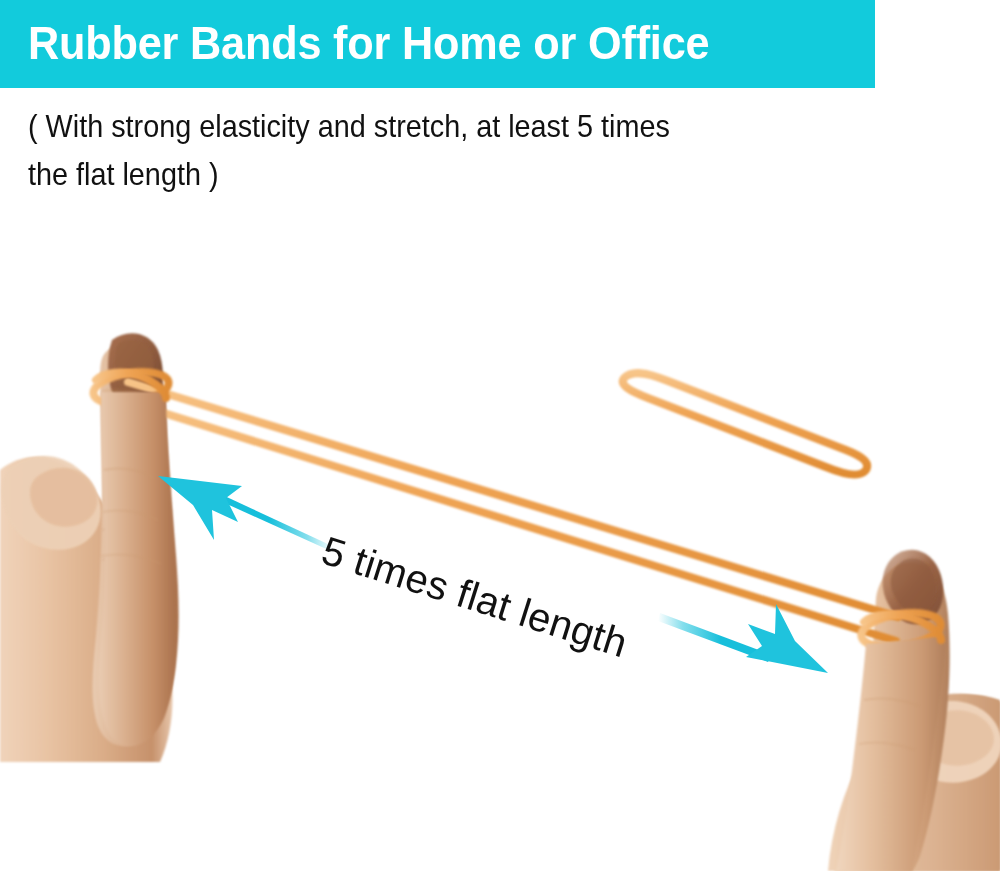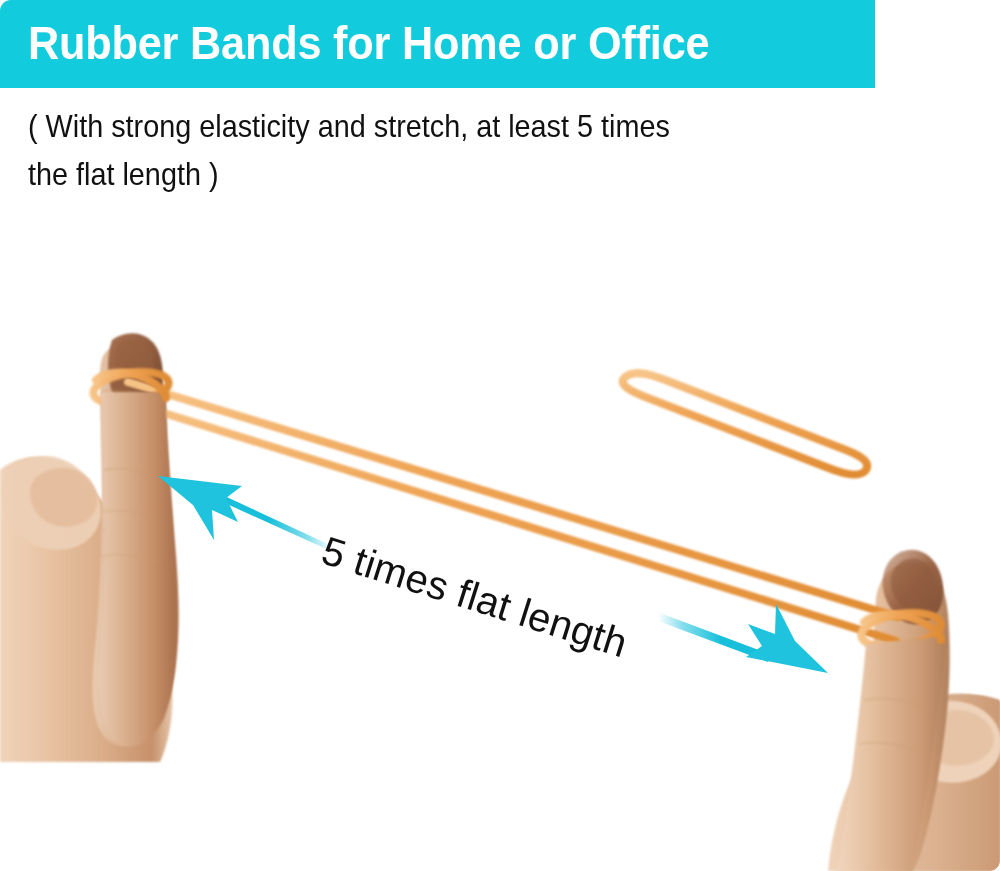--- a/index.html
+++ b/index.html
@@ -6,21 +6,20 @@
   body{
     font-family:"Liberation Sans", sans-serif;
     -webkit-font-smoothing:antialiased;
   }
   #stage{
     position:relative;
     width:1000px;
     height:871px;
     background:#ffffff;
     overflow:hidden;
-    border-radius:11px;
   }
 
   
   #banner{
     position:absolute;
     left:0; top:0;
     width:875px; height:88px;
     background:#12cbdc;
   }
   #banner-title{

